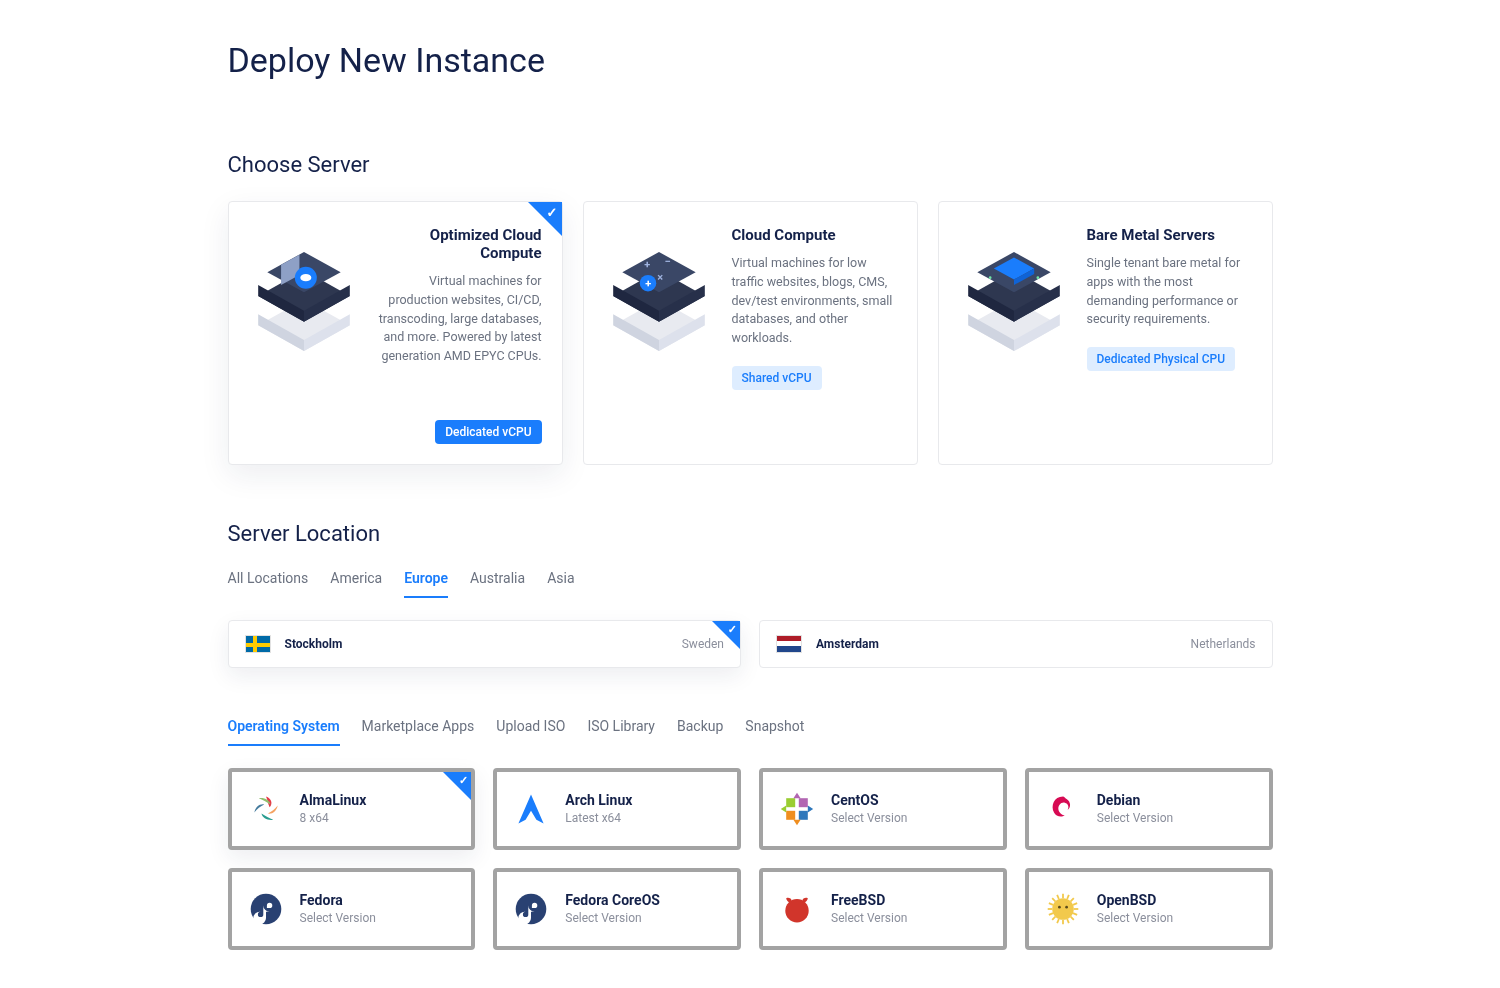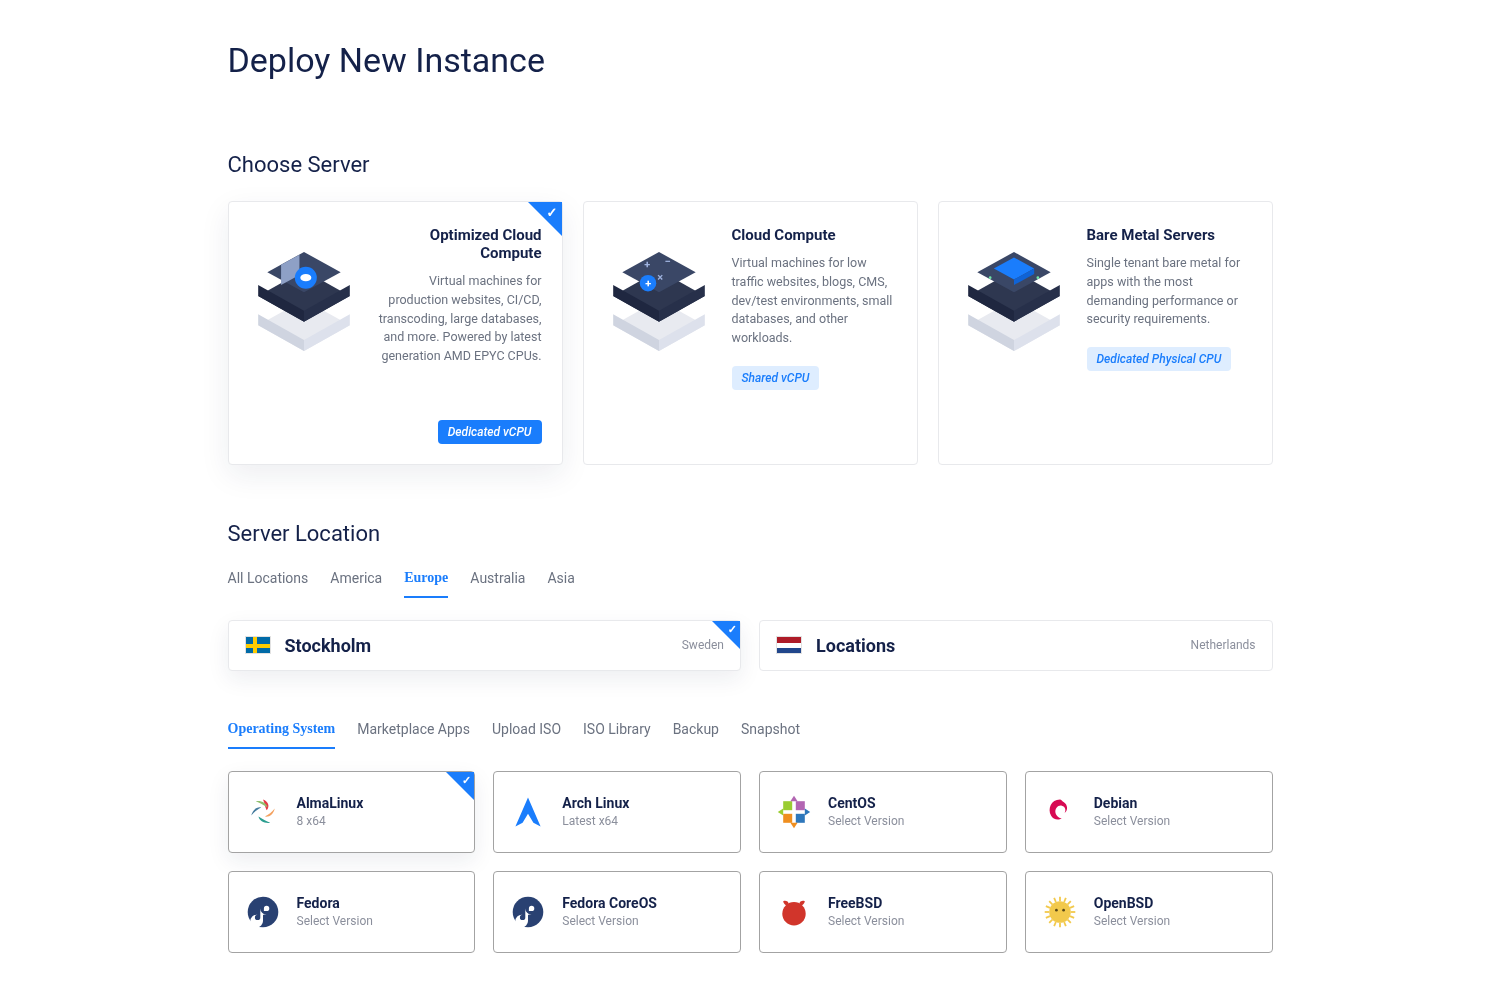--- a/index.html
+++ b/index.html
@@ -64,21 +64,20 @@
     line-height: 1.5;
     color: #6b7280;
     margin-bottom: 18px;
   }
   .badge {
     display: inline-block;
     font-size: 12px;
     padding: 5px 10px;
     border-radius: 4px;
     font-weight: 500;
-    font-style: italic;
   }
   .badge-blue-solid { background: #1a7dfc; color: #fff; margin-top: 36px; }
   .badge-blue-light { background: #deedff; color: #1a7dfc; }
   
   .sel-corner {
     position: absolute;
     top: 0; right: 0;
     width: 0; height: 0;
     border-top: 34px solid #1a7dfc;
     border-left: 34px solid transparent;
@@ -103,21 +102,20 @@
     font-size: 14px;
     color: #6b7280;
     padding-bottom: 10px;
     cursor: pointer;
     border-bottom: 2px solid transparent;
   }
   .tab.active {
     color: #1a7dfc;
     font-weight: 600;
     border-bottom: 2px solid #1a7dfc;
-    font-family: Liberation Serif, serif;
   }
   
   .locations {
     display: flex;
     gap: 18px;
     margin-bottom: 50px;
   }
   .loc-card {
     position: relative;
     flex: 1;
@@ -136,21 +134,21 @@
     width: 26px;
     height: 18px;
     margin-right: 14px;
     flex-shrink: 0;
     border: 1px solid #e2e2e2;
     position: relative;
     overflow: hidden;
     background:#fff;
   }
   .loc-card .city {
-    font-size: 18px;
+    font-size: 12px;
     font-weight: 700;
     color: #142149;
   }
   .loc-card .country {
     margin-left: auto;
     font-size: 12px;
     color: #8b8f9c;
   }
   .loc-card .sel-corner { border-top-width: 28px; border-left-width: 28px; }
   .loc-card .sel-corner::after { top:-26px; right:3px; font-size:11px; }
@@ -170,21 +168,21 @@
   .flag.fr { display:flex; }
   .flag.fr .b1{flex:1;background:#0055a4;} .flag.fr .b2{flex:1;background:#fff;} .flag.fr .b3{flex:1;background:#ef4135;}
   
   .os-grid {
     display: grid;
     grid-template-columns: repeat(4, 1fr);
     gap: 18px;
   }
   .os-card {
     position: relative;
-    border: 1px solid #a3a3a3;
+    border: 4px solid #a3a3a3;
     border-radius: 4px;
     padding: 18px 16px;
     display: flex;
     align-items: center;
     gap: 16px;
     cursor: pointer;
     background: #fff;
     min-height: 82px;
   }
   .os-card.selected {
@@ -329,21 +327,21 @@
     <div class="locations" id="locations">
         <div class="loc-card selected">
     <div class="sel-corner"></div>
     <span class="flag se"></span>
     <span class="city">Stockholm</span>
     <span class="country">Sweden</span>
         </div>
         <div class="loc-card">
 
     <span class="flag nl"></span>
-    <span class="city">Locations</span>
+    <span class="city">Amsterdam</span>
     <span class="country">Netherlands</span>
         </div>
       </div>
   </div>
 
   <div class="section">
     <div class="tabs" id="image-tabs">
         <div class="tab active">Operating System</div>
         <div class="tab">Marketplace Apps</div>
         <div class="tab">Upload ISO</div>

